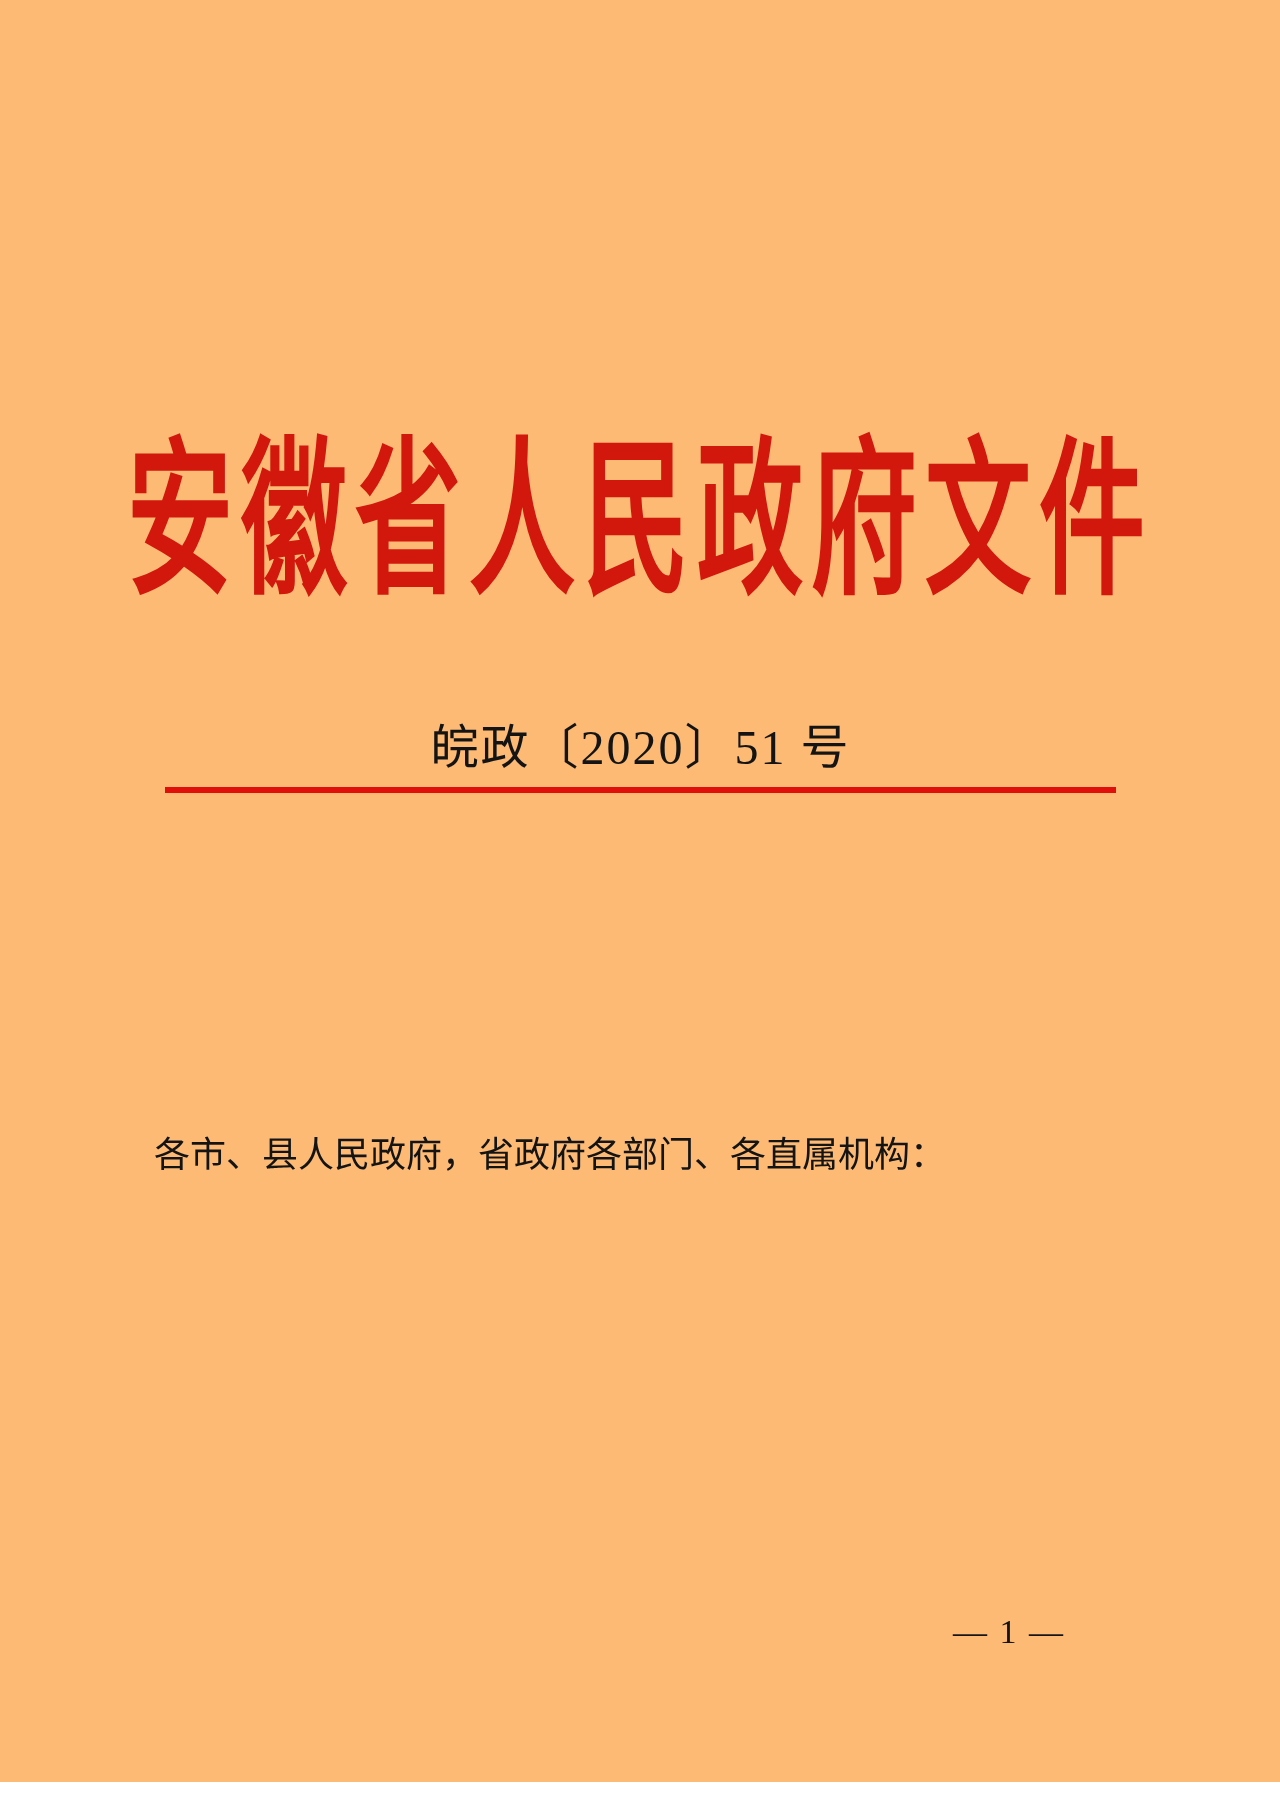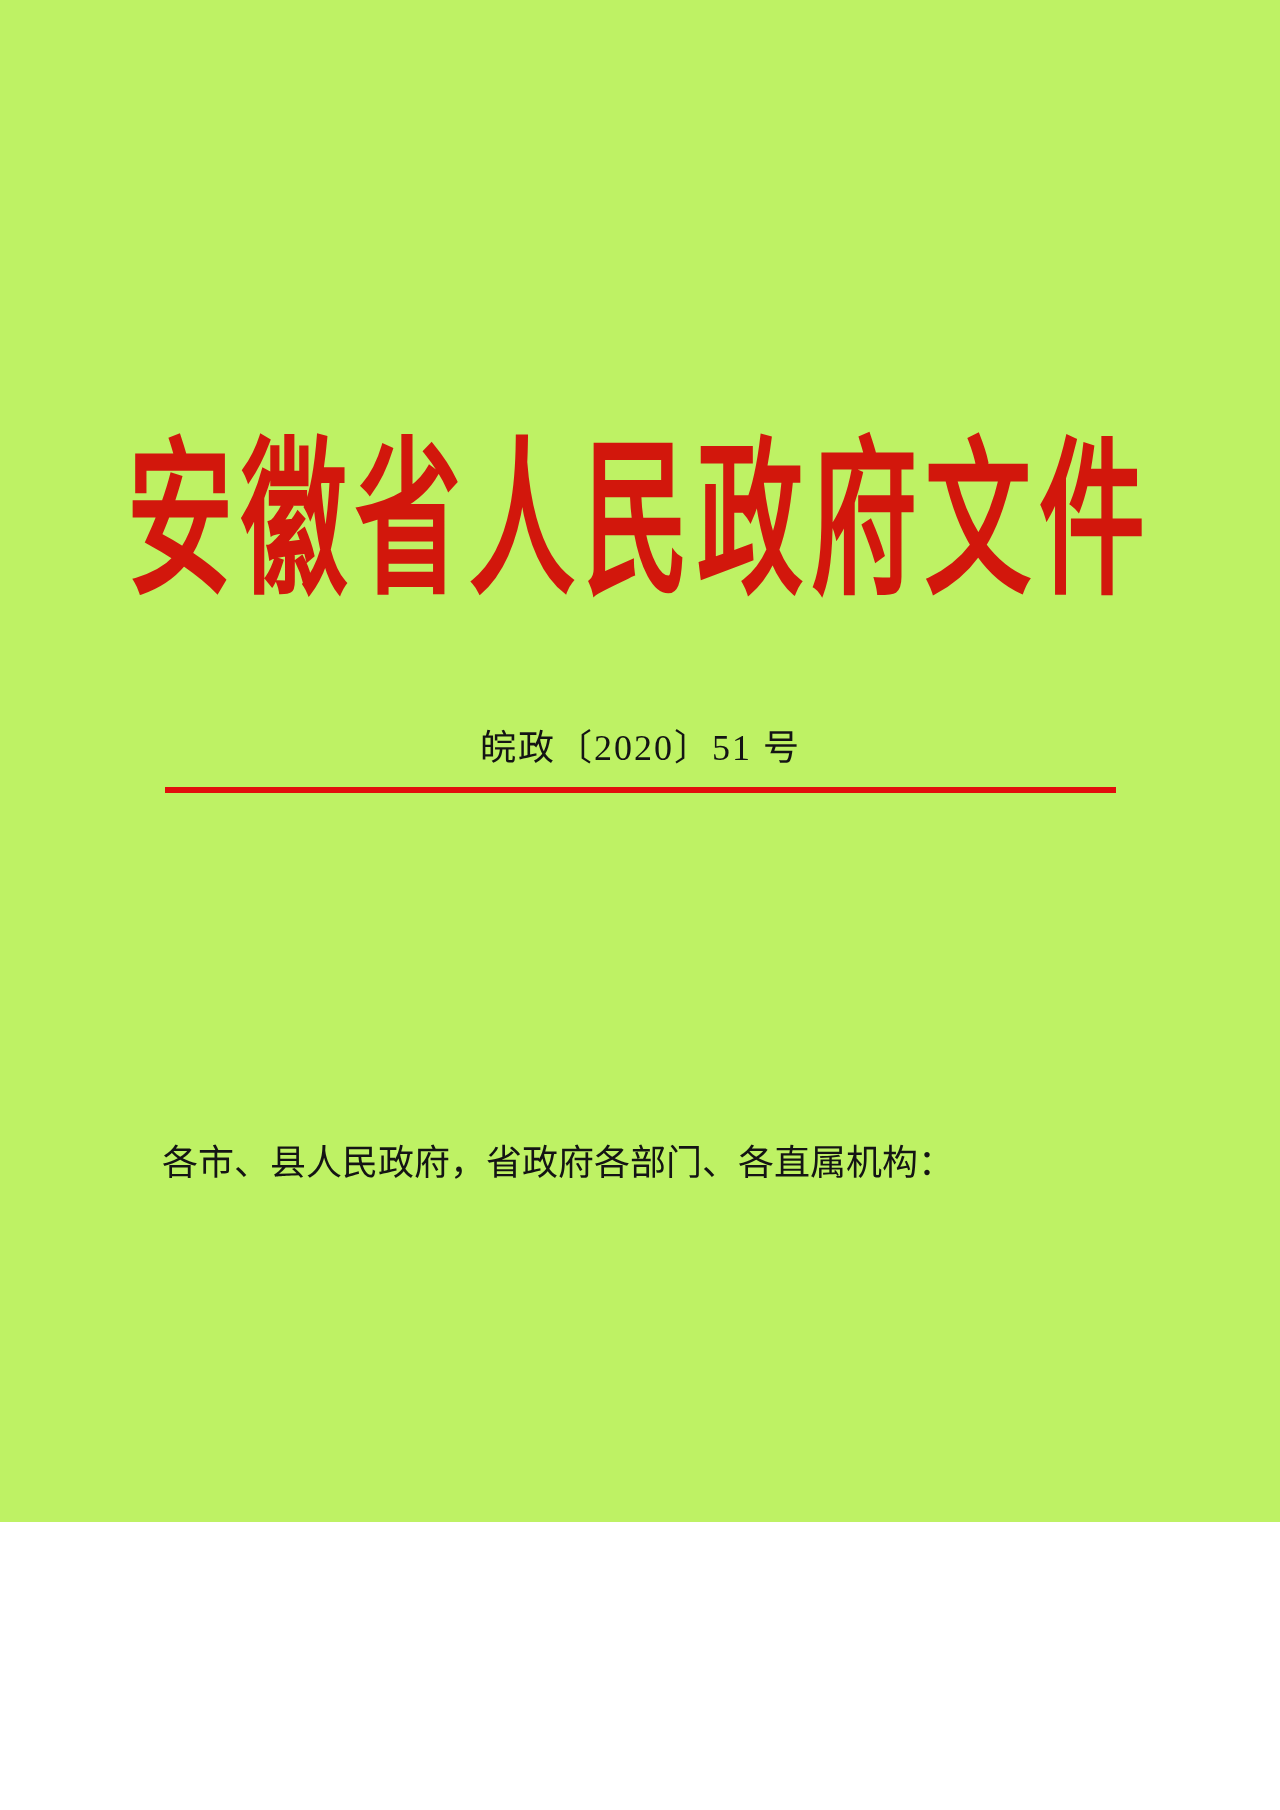--- a/index.html
+++ b/index.html
@@ -3,22 +3,22 @@
 <meta charset="utf-8">
 <style>
   html, body {
     margin: 0;
     padding: 0;
     background: #ffffff;
   }
   .page {
     position: relative;
     width: 1280px;
-    height: 1522px;
-    background: #bef264;
+    height: 1782px;
+    background: #fdba74;
     overflow: hidden;
     font-family: "Liberation Serif", serif;
     color: var(--text-black, #1a1a1a);
   }
   
   .banner {
     position: absolute;
     top: 437px;
     left: 0;
     width: 100%;
@@ -33,21 +33,21 @@
     transform: scaleY(1.6);
     transform-origin: top center;
   }
   
   .doc-number {
     position: absolute;
     top: 726px;
     left: 165px;
     width: 951px;
     text-align: center;
-    font-size: 36px;
+    font-size: 48px;
     line-height: 44px;
     letter-spacing: 2px;
     color: #141414;
   }
   
   .red-rule {
     position: absolute;
     top: 787px;
     left: 165px;
     width: 951px;
@@ -73,21 +73,21 @@
     position: absolute;
     top: 1116px;
     left: 146px;
     width: 970px;
     font-size: 36px;
     line-height: 62px;
     text-align: justify;
     color: #141414;
   }
   .doc-body p {
-    margin: 16px;
+    margin: 8px;
     padding: 0;
     text-indent: 2em;
   }
   .doc-body p.salutation {
     text-indent: 0;
   }
   
   .page-number {
     position: absolute;
     top: 1612px;

